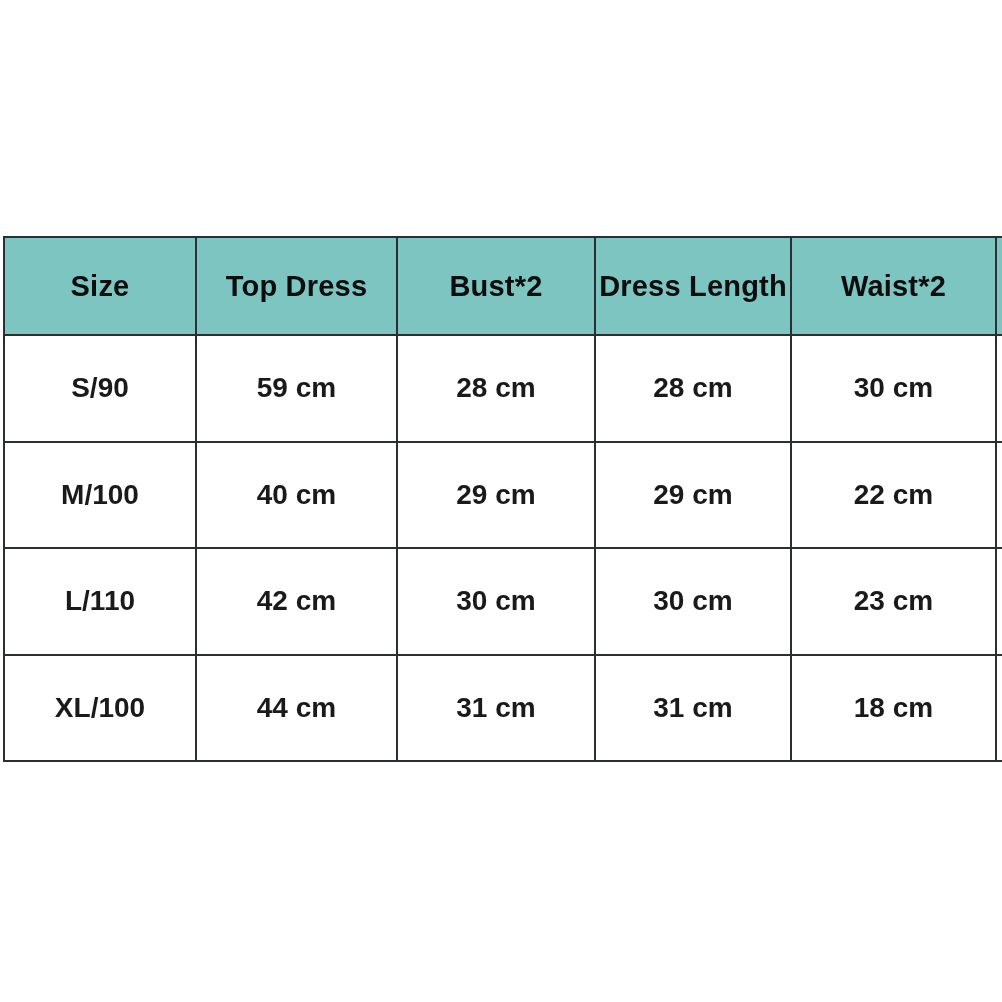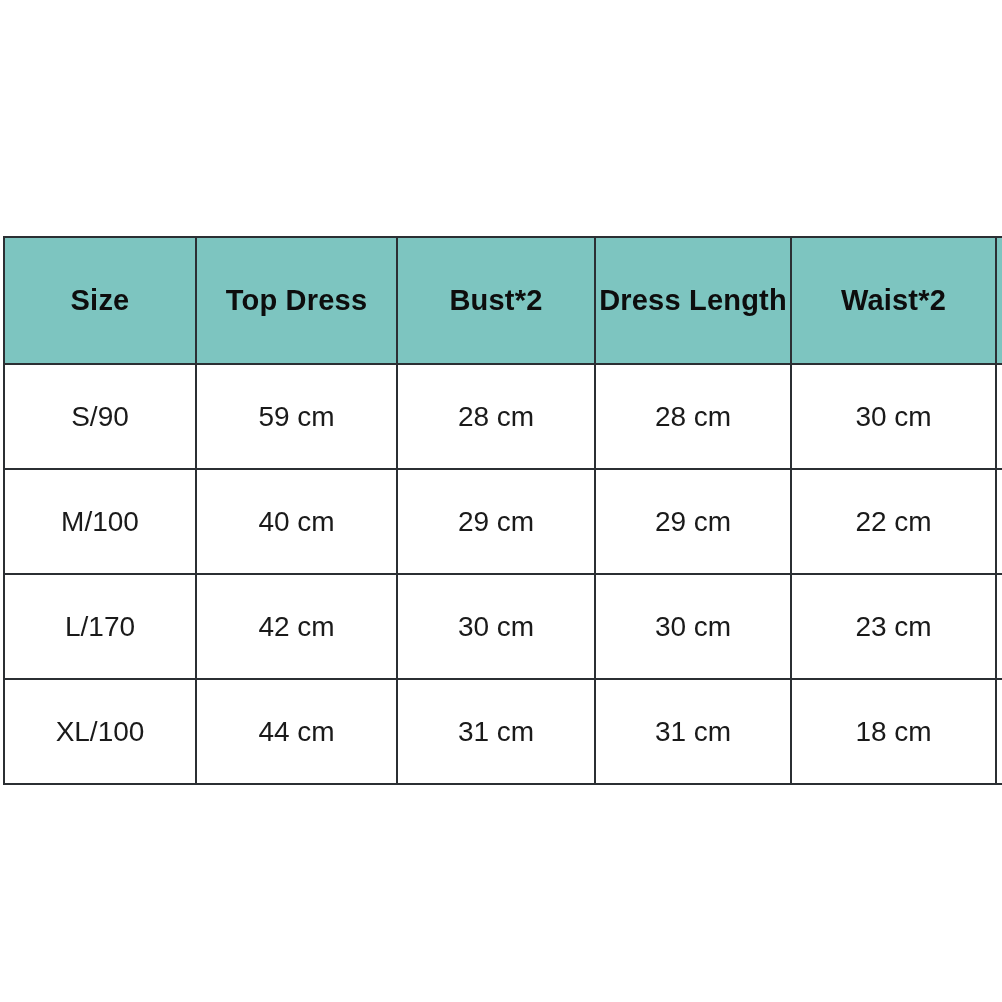--- a/index.html
+++ b/index.html
@@ -43,28 +43,28 @@
     box-sizing: border-box;
   }
 
   
   table.size-chart thead th {
     background: #7dc5c0;
     color: #0d0d0d;
     font-weight: bold;
     font-size: 29px;
     letter-spacing: 0.2px;
-    height: 127px;
+    height: 98px;
   }
 
   
   table.size-chart tbody td {
     background: #ffffff;
     color: #1a1a1a;
-    font-weight: normal;
+    font-weight: bold;
     font-size: 28px;
     height: 105px;
   }
 
   
   col.c1 { width: 192px; }
   col.c2 { width: 201px; }
   col.c3 { width: 198px; }
   col.c4 { width: 196px; }
   col.c5 { width: 205px; }
@@ -107,21 +107,21 @@
       </tr>
       <tr>
         <td>M/100</td>
         <td>40 cm</td>
         <td>29 cm</td>
         <td>29 cm</td>
         <td>22 cm</td>
         <td></td>
       </tr>
       <tr>
-        <td>L/170</td>
+        <td>L/110</td>
         <td>42 cm</td>
         <td>30 cm</td>
         <td>30 cm</td>
         <td>23 cm</td>
         <td></td>
       </tr>
       <tr>
         <td>XL/100</td>
         <td>44 cm</td>
         <td>31 cm</td>

